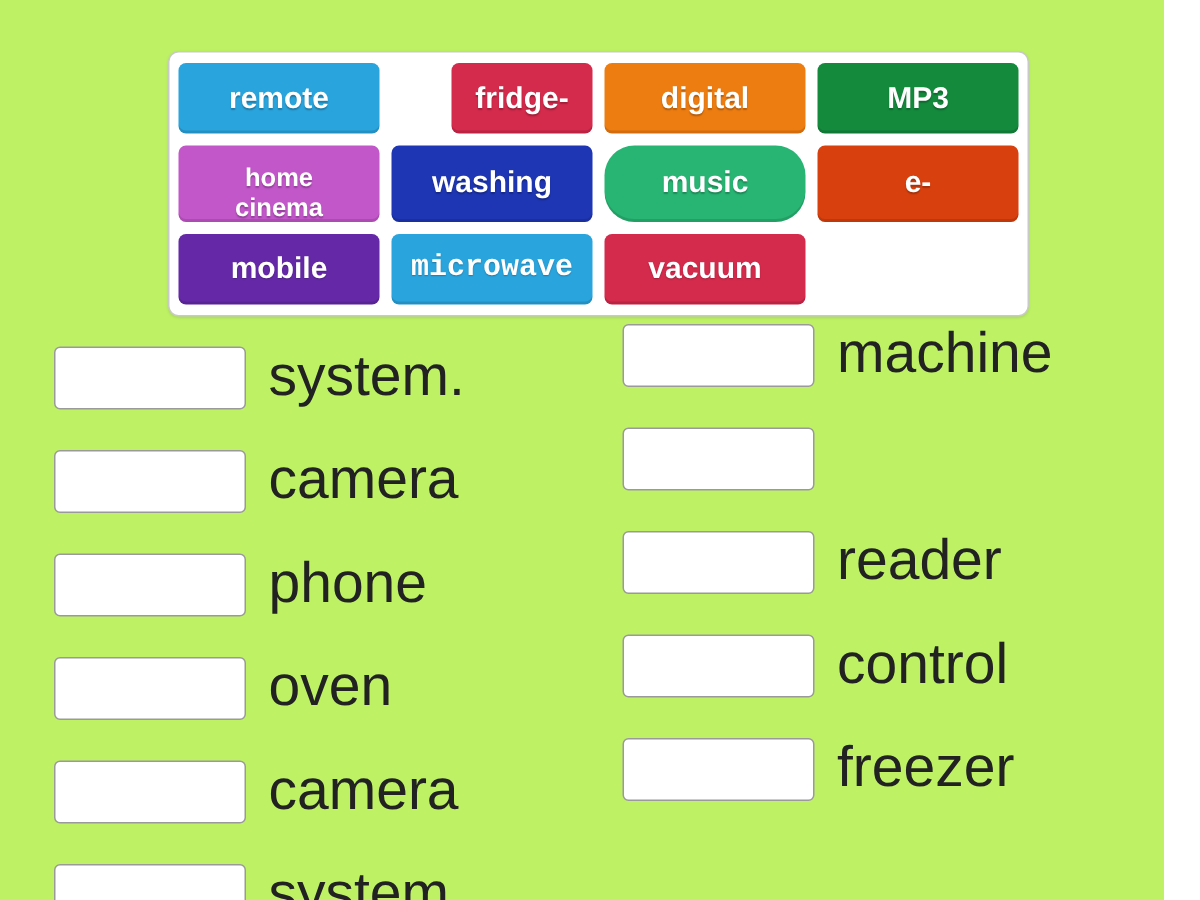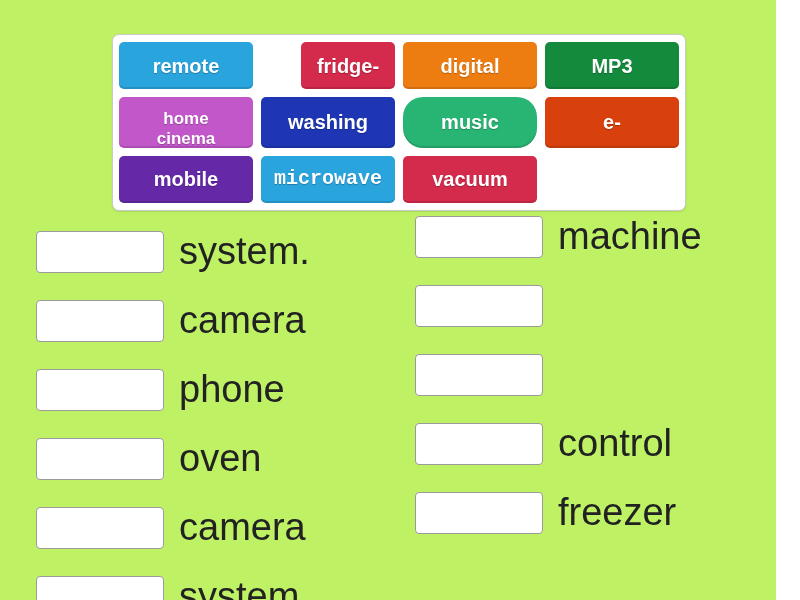--- a/index.html
+++ b/index.html
@@ -158,20 +158,21 @@
   <div class="answer-col right" id="answersRight">
       <div class="match-row">
         <div class="answer-slot"></div>
         <div class="answer-word">machine</div>
       </div>
       <div class="match-row">
         <div class="answer-slot"></div>
       </div>
       <div class="match-row">
         <div class="answer-slot"></div>
+        <div class="answer-word">reader</div>
       </div>
       <div class="match-row">
         <div class="answer-slot"></div>
         <div class="answer-word">control</div>
       </div>
       <div class="match-row">
         <div class="answer-slot"></div>
         <div class="answer-word">freezer</div>
       </div>
     </div>

